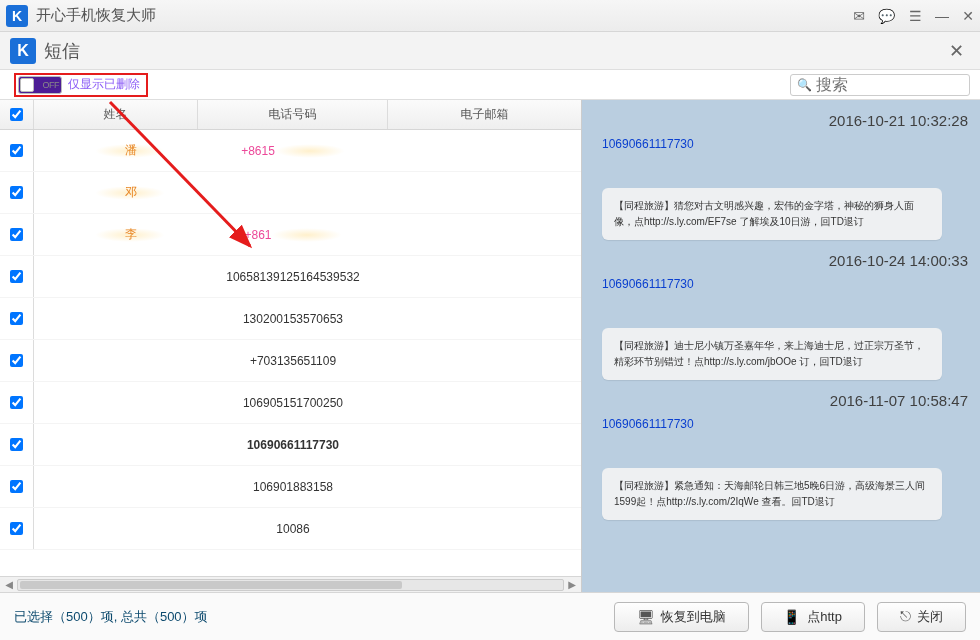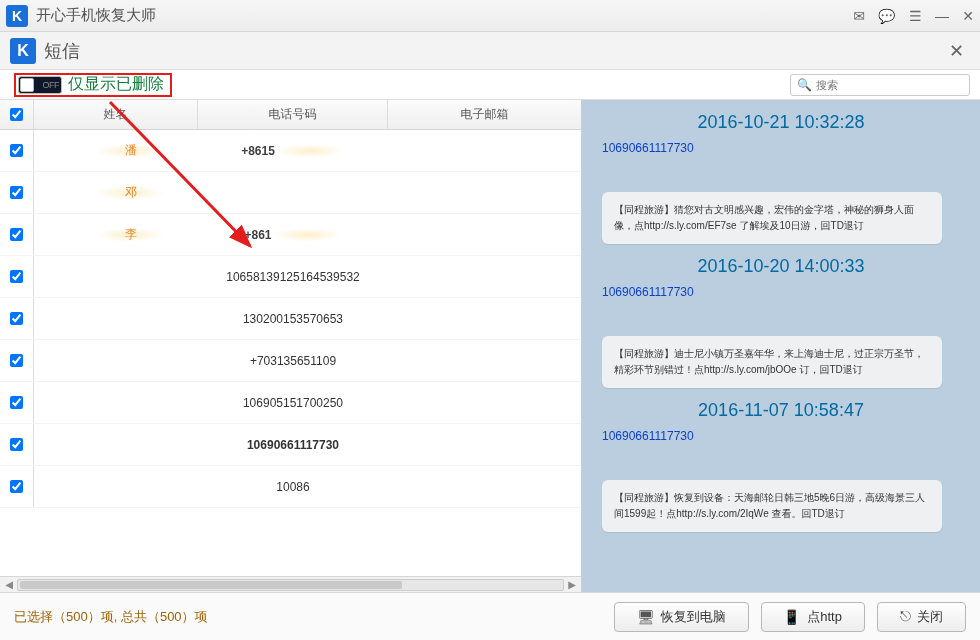--- a/index.html
+++ b/index.html
@@ -10,60 +10,60 @@
 .titlebar .title { font-size: 15px; color:#555; flex:1; }
 .titlebar .tb-icons span { margin-left: 10px; color:#666; cursor:pointer; font-size:14px; }
 
 .subheader { height: 38px; background:#f3f3f3; border-bottom:1px solid #dedede; display:flex; align-items:center; padding:0 10px; position:relative; }
 .subheader .app-icon2 { width:26px; height:26px; background:#1a6fd8; color:#fff; display:flex; align-items:center; justify-content:center; font-weight:bold; border-radius:3px; margin-right:8px; font-size:16px; }
 .subheader .sub-title { font-size:18px; color:#555; flex:1; }
 .subheader .close-x { font-size:18px; color:#666; cursor:pointer; margin-right:6px; }
 
 .filterbar { height: 30px; border-bottom:1px solid #dedede; display:flex; align-items:center; padding:0 10px; position:relative; }
 .filterbar .highlight-box { border:2px solid #e51c1c; height:24px; display:flex; align-items:center; padding:0 6px 0 2px; margin-left:4px; }
-.toggle { width:44px; height:18px; border:1px solid #bbb; border-radius:3px; background:#0f172a; display:flex; align-items:center; justify-content:flex-end; padding-right:2px; position:relative; }
+.toggle { width:44px; height:18px; border:1px solid #bbb; border-radius:3px; background:#4c1d95; display:flex; align-items:center; justify-content:flex-end; padding-right:2px; position:relative; }
 .toggle .knob { width:14px; height:14px; background:#fff; border:1px solid #bbb; border-radius:2px; position:absolute; left:1px; }
 .toggle .off { font-size:9px; color:#888; letter-spacing:-0.5px; }
-.filterbar .filter-label { margin-left:6px; color:#15803d; font-size:16px; }
+.filterbar .filter-label { margin-left:6px; color:#8b5cf6; font-size:12px; }
 .filterbar .search-wrap { margin-left:auto; background:#fff; border:1px solid #ccc; border-radius:3px; height:22px; width:180px; display:flex; align-items:center; padding:0 6px; color:#aaa; }
 .filterbar .search-wrap .mag { margin-right:4px; }
-.filterbar input { border:none; outline:none; font-size:11px; width:140px; }
+.filterbar input { border:none; outline:none; font-size:16px; width:140px; }
 
 .main { display:flex; height: calc(640px - 32px - 38px - 30px - 48px); }
 .left { flex: 0 0 582px; display:flex; flex-direction:column; border-right:1px solid #ccc; }
 .right { flex:1; background:#bacee0; overflow:hidden; position:relative; padding:8px 12px; }
 
 .table-head { display:flex; height:30px; background:linear-gradient(#fbfbfb,#efefef); border-bottom:1px solid #d6d6d6; align-items:center; color:#555; }
 .col-chk { width:34px; display:flex; justify-content:center; align-items:center; border-right:1px solid #dcdcdc; height:100%; }
 .col-name { width:164px; text-align:center; border-right:1px solid #dcdcdc; height:100%; display:flex; align-items:center; justify-content:center; }
 .col-phone { width:190px; text-align:right; border-right:1px solid #dcdcdc; height:100%; display:flex; align-items:center; justify-content:center; }
 .col-mail { flex:1; text-align:center; height:100%; display:flex; align-items:center; justify-content:center; }
 
 .table-body { flex:1; overflow-y:hidden; position:relative; }
 .row { display:flex; height:42px; align-items:center; border-bottom:1px solid #f4f4f4; }
 .row.selected { font-weight:bold; }
 .row .col-phone, .row .col-mail { border:none; }
 .row .col-name { border:none; color:#e88726; }
 .row .col-name.black { color:#333; }
-.row .phone-orange { color:#404040;font-weight:bold; }
+.row .phone-orange { color:#ec4899; }
 .row .phone-black { color:#333; }
 .smudge { display:inline-block; width:70px; height:14px; background:radial-gradient(ellipse at center,#fff0cc 0%,rgba(255,240,204,0) 70%); border-radius:50%; vertical-align:middle; }
 
 .hscroll { height:16px; border-top:1px solid #d6d6d6; background:#f1f1f1; display:flex; align-items:center; padding:0 3px; }
 .hscroll .track { flex:1; height:12px; background:#e7e7e7; border:1px solid #ccc; position:relative; border-radius:2px; margin:0 2px; }
 .hscroll .thumb { position:absolute; left:2px; top:1px; width:70%; height:8px; background:#c9c9c9; border-radius:2px; }
 .hscroll .arrow { width:12px; text-align:center; color:#888; font-size:10px; }
 
 .msg-group { margin-bottom:12px; }
-.msg-time { text-align:center; color:#0369a1; font-size:18px; margin:4px 0 8px; }
+.msg-time { text-align:right; color:#404040; font-size:15px; margin:4px 0 8px; }
 .msg-sender { color:#0a3fcf; font-size:12px; margin:0 0 6px 8px; }
 .bubble { background:#eef0f2; border-radius:6px; padding:10px 12px; color:#333; line-height:1.6; font-size:10px; box-shadow:0 1px 1px rgba(0,0,0,0.08); max-width:340px; margin-left:8px;margin-top:37px; }
 
 .footer { height:48px; border-top:1px solid #d6d6d6; display:flex; align-items:center; padding:0 14px; background:#fafafa; }
-.footer .status { flex:1; color:#a16207; font-size:13px; }
+.footer .status { flex:1; color:#0c4a6e; font-size:13px; }
 .footer .btn { height:30px; border:1px solid #b8b8b8; border-radius:4px; background:linear-gradient(#fefefe,#ededed); padding:0 22px; margin-left:12px; display:flex; align-items:center; cursor:pointer; font-size:13px; color:#333; }
 .footer .btn .ico { margin-right:6px; font-size:14px; color:#555; }
 
 .arrow-svg { position:absolute; left:100px; top:96px; pointer-events:none; z-index:10; }
 
 input[type=checkbox]{ width:13px; height:13px; }
 </style>
 </head>
 <body>
 
@@ -180,47 +180,55 @@
           </div>
           <div class="col-name black"></div>
           <div class="col-phone phone-black">10690661117730</div>
           <div class="col-mail"></div>
         </div>
         <div class="row">
           <div class="col-chk">
             <input type="checkbox" checked="" style="">
           </div>
           <div class="col-name black"></div>
+          <div class="col-phone phone-black">106901883158</div>
+          <div class="col-mail"></div>
+        </div>
+        <div class="row">
+          <div class="col-chk">
+            <input type="checkbox" checked="" style="">
+          </div>
+          <div class="col-name black"></div>
           <div class="col-phone phone-black">10086</div>
           <div class="col-mail"></div>
         </div>
       </div>
     <div class="hscroll">
       <div class="arrow">◀</div>
       <div class="track">
           <div class="thumb"></div>
         </div>
       <div class="arrow">▶</div>
     </div>
   </div>
   <div class="right" id="msg-pane">
       <div class="msg-group">
         <div class="msg-time">2016-10-21 10:32:28</div>
         <div class="msg-sender">10690661117730</div>
         <div class="bubble">【同程旅游】猜您对古文明感兴趣，宏伟的金字塔，神秘的狮身人面像，点http://s.ly.com/EF7se 了解埃及10日游，回TD退订</div>
       </div>
       <div class="msg-group">
-        <div class="msg-time">2016-10-20 14:00:33</div>
+        <div class="msg-time">2016-10-24 14:00:33</div>
         <div class="msg-sender">10690661117730</div>
         <div class="bubble">【同程旅游】迪士尼小镇万圣嘉年华，来上海迪士尼，过正宗万圣节，精彩环节别错过！点http://s.ly.com/jbOOe 订，回TD退订</div>
       </div>
       <div class="msg-group">
         <div class="msg-time">2016-11-07 10:58:47</div>
         <div class="msg-sender">10690661117730</div>
-        <div class="bubble">【同程旅游】恢复到设备：天海邮轮日韩三地5晚6日游，高级海景三人间1599起！点http://s.ly.com/2IqWe 查看。回TD退订</div>
+        <div class="bubble">【同程旅游】紧急通知：天海邮轮日韩三地5晚6日游，高级海景三人间1599起！点http://s.ly.com/2IqWe 查看。回TD退订</div>
       </div>
     </div>
 </div>
 
 <div class="footer">
   <div class="status">已选择（500）项, 总共（500）项</div>
   <div class="btn">
       <span class="ico">🖥</span>
       <span>恢复到电脑</span>
     </div>

